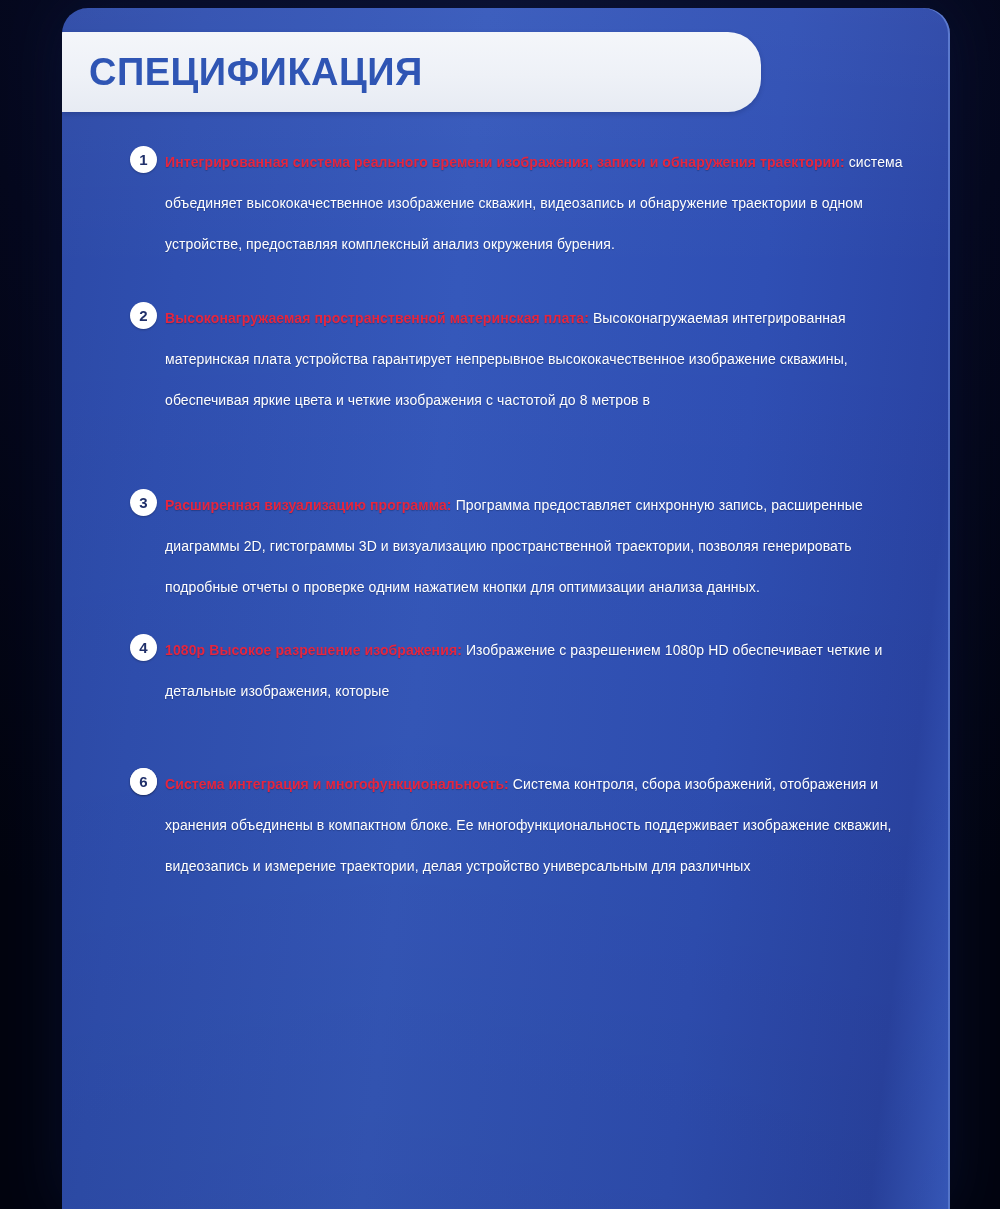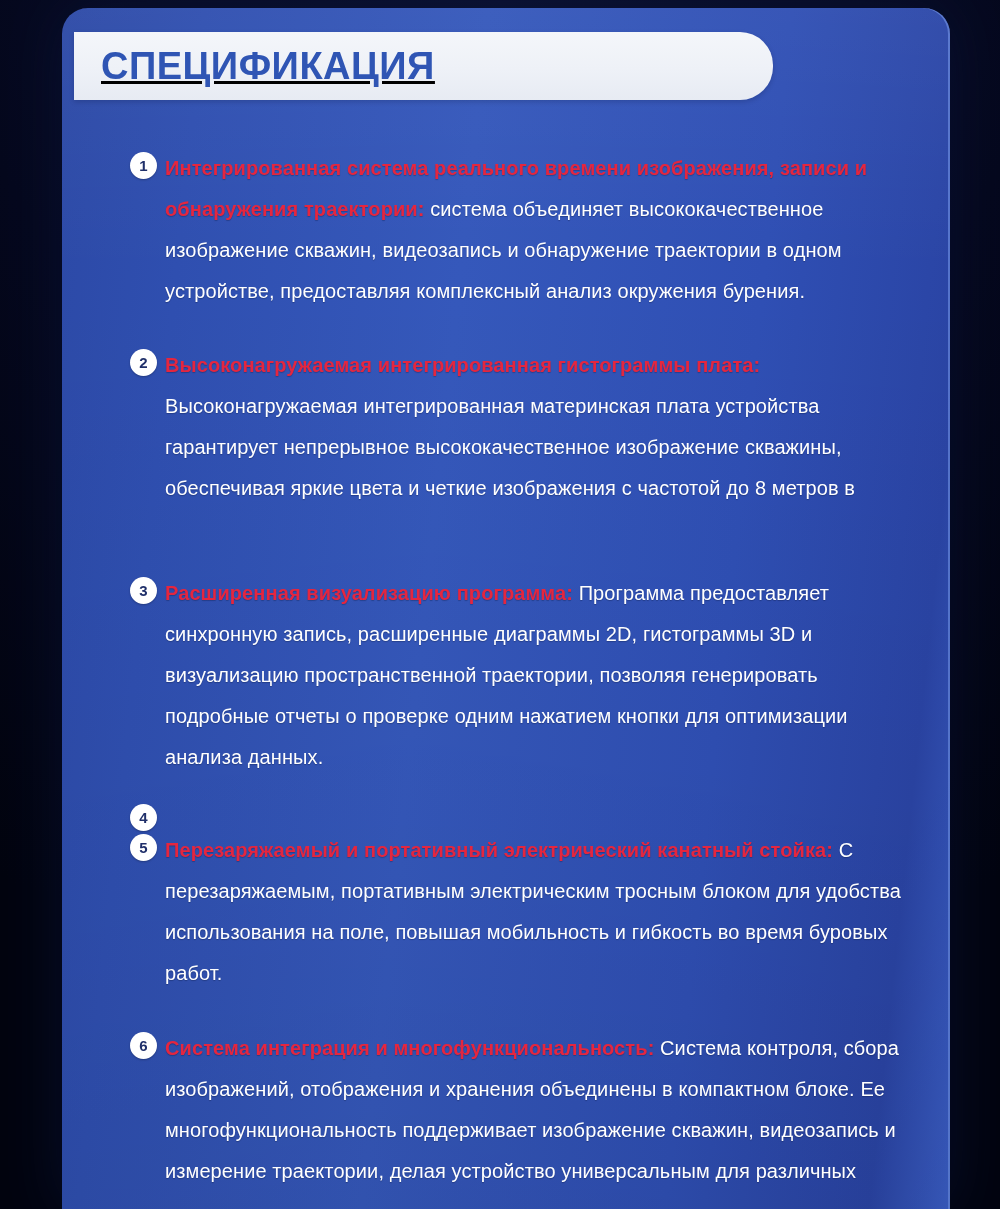--- a/index.html
+++ b/index.html
@@ -56,31 +56,30 @@
     background: linear-gradient(180deg,
       rgba(255,255,255,0.045) 0%,
       rgba(255,255,255,0.0) 22%,
       rgba(0,0,0,0.03) 65%,
       rgba(0,0,0,0.07) 100%);
   }
 
   
   .header-pill {
     position: absolute;
-    left: 12px;
+    left: 0;
     top: 24px;
     width: 699px;
-    height: 68px;
+    height: 80px;
     background: linear-gradient(180deg, #f4f6fa 0%, #eef1f7 55%, #e7ebf3 100%);
     border-radius: 0 33px 33px 0;
     box-shadow: 0 2px 5px rgba(5,12,40,0.18);
     display: flex;
     align-items: center;
     z-index: 3;
-    text-decoration: underline;
   }
   .header-title {
     margin-left: 27px;
     color: #2f55b4;
     font-size: 38px;
     line-height: 1;
     font-weight: bold;
     letter-spacing: 0.5px;
     white-space: nowrap;
   }
@@ -115,21 +114,21 @@
     color: #20306a;
     font-size: 15px;
     font-weight: bold;
     line-height: 27px;
     text-align: center;
     box-shadow: 0 1px 2px rgba(0,0,0,0.25);
   }
 
   .spec-text {
     color: #ffffff;
-    font-size: 20px;
+    font-size: 14px;
     line-height: 41px;
     font-weight: normal;
     letter-spacing: 0.1px;
     text-shadow: 0 1px 1px rgba(8,16,48,0.30);
   }
 
   .lead {
     color: #e4263f;
     font-weight: bold;
     text-shadow: 0 1px 1px rgba(8,16,48,0.28);
@@ -156,35 +155,35 @@
 
     <ul class="spec-list">
 
       <li class="spec-item i1">
         <span class="badge">1</span>
         <p class="spec-text"><span class="lead">Интегрированная система реального времени изображения, записи и обнаружения траектории:</span><span> система объединяет высококачественное изображение скважин, видеозапись и обнаружение траектории в одном устройстве, предоставляя комплексный анализ окружения бурения.</span></p>
       </li>
 
       <li class="spec-item i2">
         <span class="badge">2</span>
-        <p class="spec-text"><span class="lead">Высоконагружаемая интегрированная гистограммы плата:</span><span> Высоконагружаемая интегрированная материнская плата устройства гарантирует непрерывное высококачественное изображение скважины, обеспечивая яркие цвета и четкие изображения с частотой до 8 метров в</span></p>
+        <p class="spec-text"><span class="lead">Высоконагружаемая пространственной материнская плата:</span><span> Высоконагружаемая интегрированная материнская плата устройства гарантирует непрерывное высококачественное изображение скважины, обеспечивая яркие цвета и четкие изображения с частотой до 8 метров в</span></p>
       </li>
 
       <li class="spec-item i3">
         <span class="badge">3</span>
         <p class="spec-text"><span class="lead">Расширенная визуализацию программа:</span><span> Программа предоставляет синхронную запись, расширенные диаграммы 2D, гистограммы 3D и визуализацию пространственной траектории, позволяя генерировать подробные отчеты о проверке одним нажатием кнопки для оптимизации анализа данных.</span></p>
       </li>
 
       <li class="spec-item i4">
         <span class="badge">4</span>
+        <p class="spec-text"><span class="lead">1080p Высокое разрешение изображения:</span><span> Изображение с разрешением 1080p HD обеспечивает четкие и детальные изображения, которые</span></p>
       </li>
 
       <li class="spec-item i5">
         <span class="badge">5</span>
-        <p class="spec-text"><span class="lead">Перезаряжаемый и портативный электрический канатный стойка:</span><span> С перезаряжаемым, портативным электрическим тросным блоком для удобства использования на поле, повышая мобильность и гибкость во время буровых работ.</span></p>
       </li>
 
       <li class="spec-item i6">
         <span class="badge">6</span>
         <p class="spec-text"><span class="lead">Система интеграция и многофункциональность:</span><span> Система контроля, сбора изображений, отображения и хранения объединены в компактном блоке. Ее многофункциональность поддерживает изображение скважин, видеозапись и измерение траектории, делая устройство универсальным для различных</span></p>
       </li>
 
     </ul>
 
   </section>

